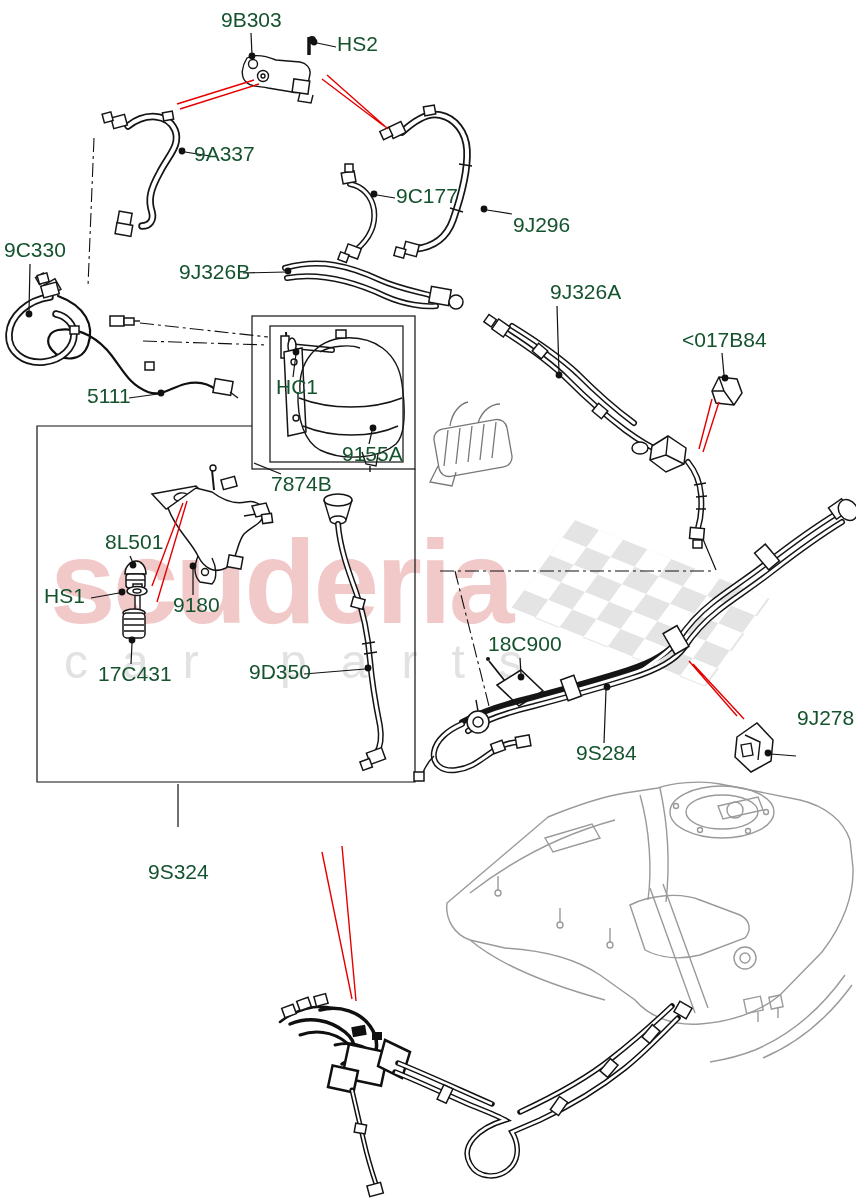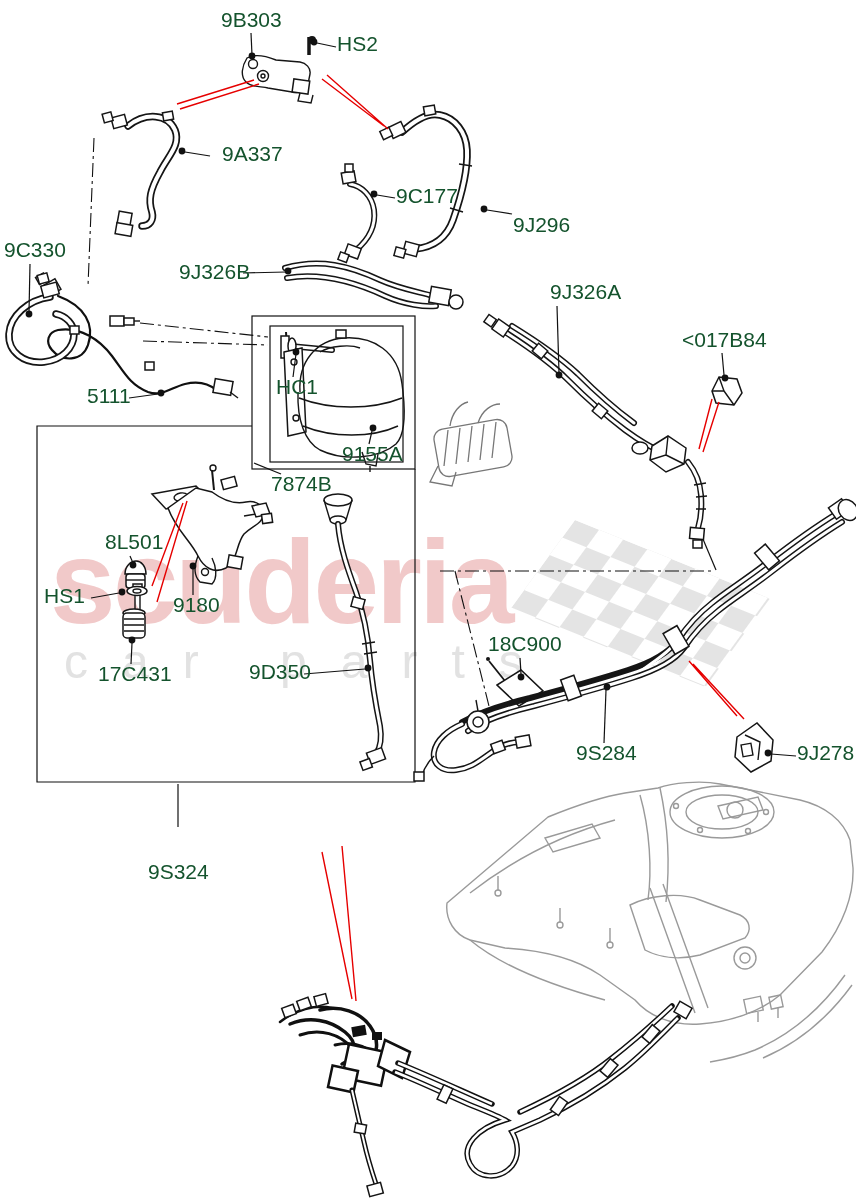--- a/index.html
+++ b/index.html
@@ -366,33 +366,33 @@
       <path class="red" d="M322,79 L384,126 M327,75 L388,129"></path>
       <path class="red" d="M712,399 L699,449 M719,402 L703,452"></path>
       <path class="red" d="M152,586 L183,503 M157,602 L187,501"></path>
       <path class="red" d="M737,716 L689,661 M744,719 L693,664"></path>
       <path class="red" d="M322,852 L352,999 M342,846 L356,1001"></path>
     </g>
   </svg>
 
   <div class="plabel" style="left:221px;top:9px">9B303</div>
   <div class="plabel" style="left:337px;top:33px">HS2</div>
-  <div class="plabel" style="left:222px;top:143px">9A337</div>
+  <div class="plabel" style="left:194px;top:143px">9A337</div>
   <div class="plabel" style="left:396px;top:185px">9C177</div>
   <div class="plabel" style="left:513px;top:214px">9J296</div>
   <div class="plabel" style="left:4px;top:239px">9C330</div>
   <div class="plabel" style="left:179px;top:261px">9J326B</div>
   <div class="plabel" style="left:550px;top:281px">9J326A</div>
   <div class="plabel" style="left:682px;top:329px">&lt;017B84</div>
   <div class="plabel" style="left:276px;top:376px">HC1</div>
   <div class="plabel" style="left:87px;top:385px">5111</div>
   <div class="plabel" style="left:342px;top:443px">9155A</div>
   <div class="plabel" style="left:271px;top:473px">7874B</div>
   <div class="plabel" style="left:105px;top:531px">8L501</div>
   <div class="plabel" style="left:44px;top:585px">HS1</div>
   <div class="plabel" style="left:173px;top:594px">9180</div>
   <div class="plabel" style="left:98px;top:663px">17C431</div>
   <div class="plabel" style="left:249px;top:661px">9D350</div>
   <div class="plabel" style="left:488px;top:633px">18C900</div>
   <div class="plabel" style="left:576px;top:742px">9S284</div>
-  <div class="plabel" style="left:797px;top:742px">9J278</div>
+  <div class="plabel" style="left:797px;top:707px">9J278</div>
   <div class="plabel" style="left:148px;top:861px">9S324</div>
 </div>
 
 </body></html>

